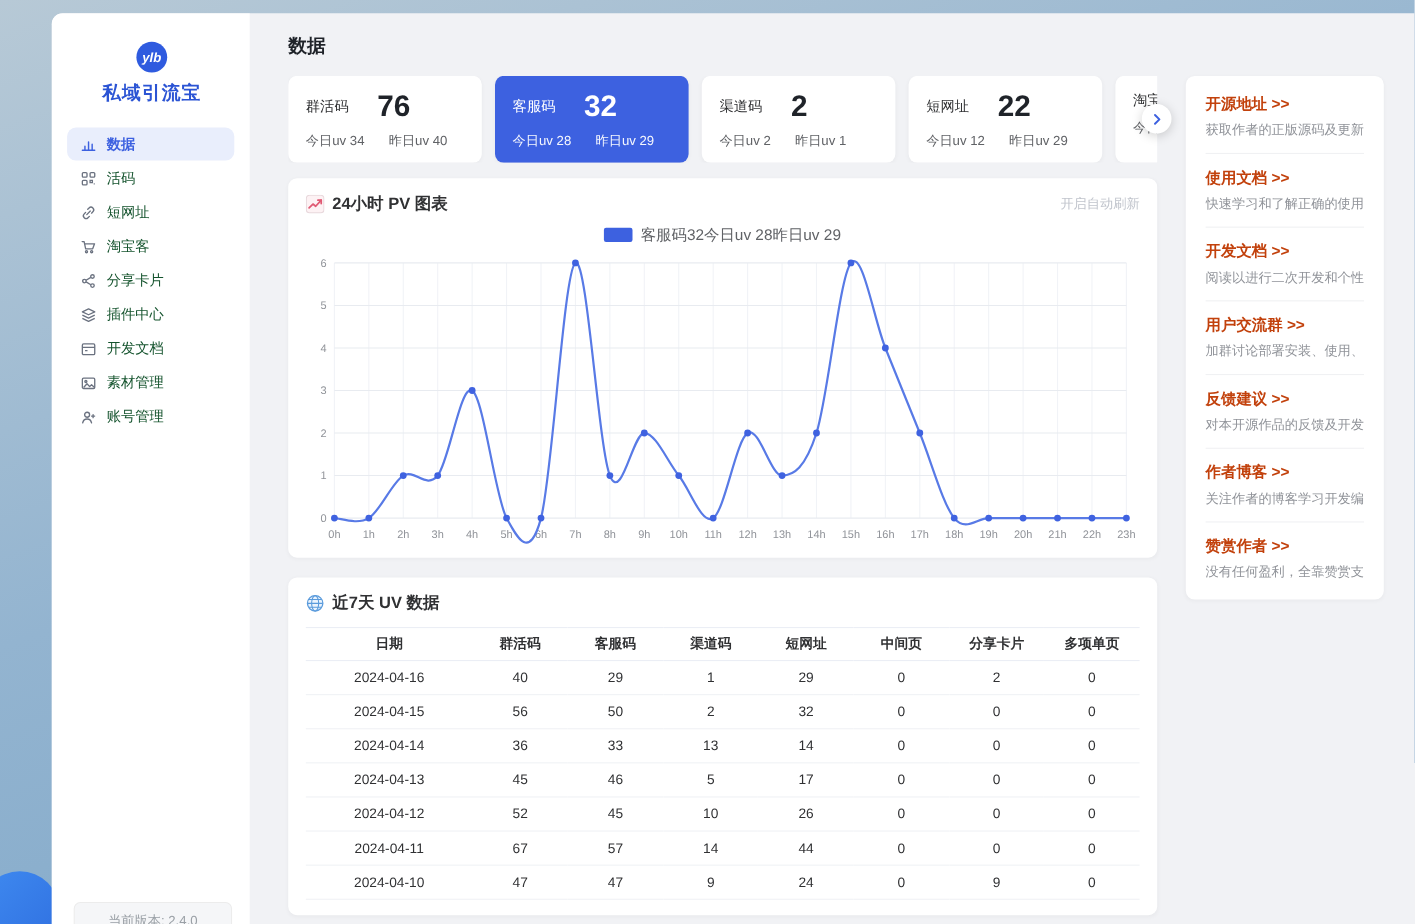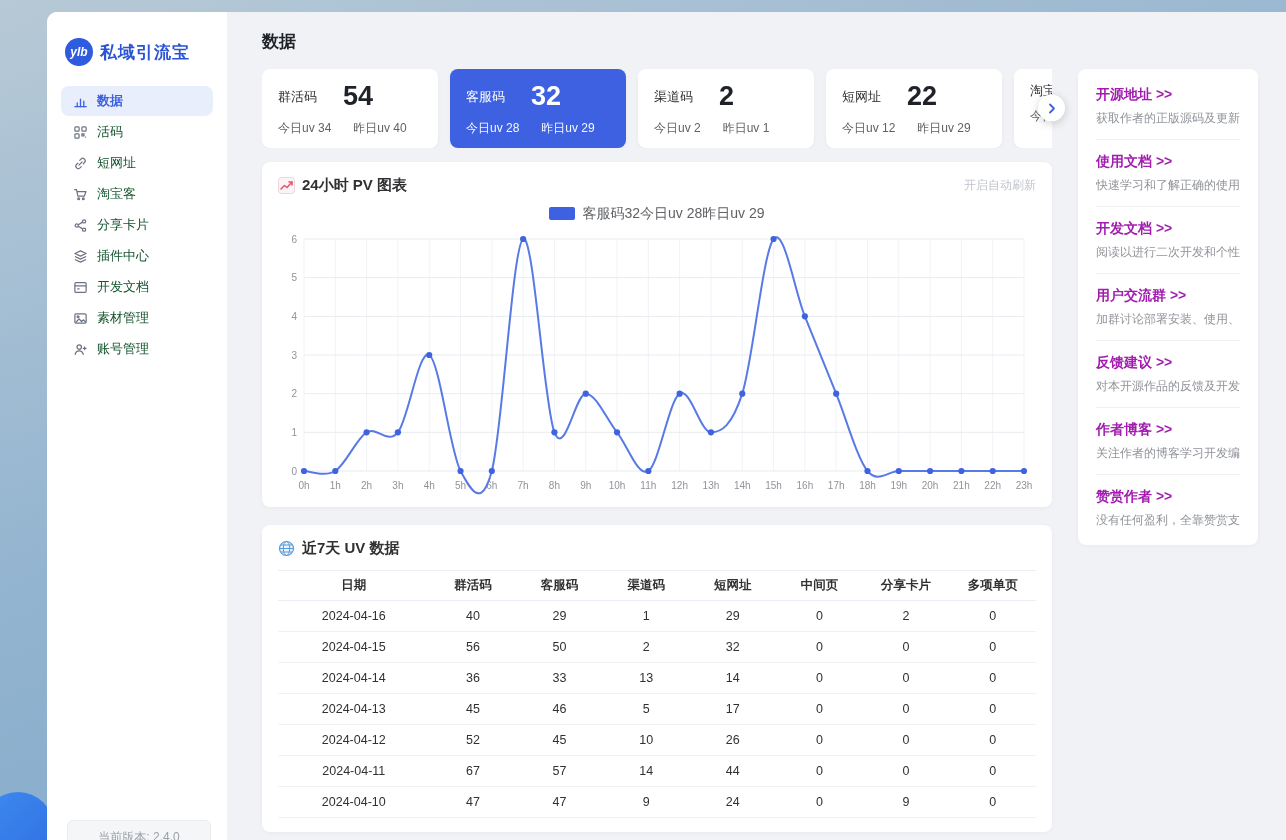--- a/index.html
+++ b/index.html
@@ -9,21 +9,21 @@
     background:linear-gradient(160deg,#b7c9d6 0%,#93b4d0 45%,#78a3c6 100%);
     position:relative; color:#303133;
   }
   .float-circle { position:absolute; left:-18px; top:792px; width:72px; height:72px;
     border-radius:50%; background:linear-gradient(135deg,#3f8af0,#2f6fe0); z-index:0; }
   .app-window { position:absolute; left:47px; top:12px; right:0; bottom:0;
     background:#f1f2f5; border-top-left-radius:10px; overflow:hidden; display:flex; z-index:1; }
 
   
   .sidebar { width:180px; background:#fff; flex-shrink:0; position:relative; padding:0 14px; }
-  .logo { display:flex; align-items:center; gap:7px; padding:26px 2px 20px 4px; }
+  .logo { display:flex; align-items:center; gap:7px; padding:26px 2px 20px 4px;flex-direction:column; }
   .logo-bubble { width:28px; height:28px; border-radius:50%; background:#2f5bdf; color:#fff;
     font-size:12px; font-style:italic; font-weight:700; display:flex; align-items:center; justify-content:center; position:relative; }
   .logo-bubble::after { content:""; position:absolute; left:3px; bottom:-2px; width:0; height:0;
     border:4px solid transparent; border-top-color:#2f5bdf; transform:rotate(25deg); }
   .logo-title { color:#2b54d4; font-weight:700; font-size:17px; letter-spacing:1px; }
   .nav-item { display:flex; align-items:center; gap:9px; height:30px; padding:0 12px;
     border-radius:8px; font-size:13px; color:#14532d; cursor:pointer; margin-bottom:1px; }
   .nav-item .nico { width:15px; height:15px; color:#6b7280; display:flex; align-items:center; }
   .nav-item svg { width:15px; height:15px; }
   .nav-item.active { background:#e9eefc; color:#3d61e0; font-weight:600; }
@@ -70,21 +70,21 @@
   .uv-table { width:100%; border-collapse:collapse; table-layout:fixed; margin-top:12px; border-top:1px solid #ebeef5; }
   .uv-table th { font-size:12.5px; font-weight:700; color:#303133; height:30px; border-bottom:1px solid #ebeef5; }
   .uv-table td { font-size:12.5px; color:#303133; height:31px; text-align:center; border-bottom:1px solid #f0f2f5; }
   .uv-table th:first-child { width:20%; }
 
   
   .right-col { width:180px; flex-shrink:0; background:#fff; border-radius:8px;
     box-shadow:0 1px 4px rgba(0,0,0,.04); padding:4px 18px; }
   .link-item { padding:13px 0 12px; border-bottom:1px solid #f0f1f3; cursor:pointer; }
   .link-item:last-child { border-bottom:none; }
-  .link-title { font-size:14px; font-weight:700; color:#a21caf; margin-bottom:6px; white-space:nowrap; }
+  .link-title { font-size:14px; font-weight:700; color:#c2410c; margin-bottom:6px; white-space:nowrap; }
   .link-desc { font-size:12px; color:#909399; white-space:nowrap; overflow:hidden; }
 </style>
 </head>
 <body>
 
 <div class="float-circle"></div>
 
 <div class="app-window">
 
   <aside class="sidebar">
@@ -201,21 +201,21 @@
 
     <div class="columns">
       <div class="content-col">
 
         <div class="cards-wrap">
           <div class="cards-track">
 
               <div class="stat-card">
                 <div class="top">
                   <span class="label">群活码</span>
-                  <span class="value">54</span>
+                  <span class="value">76</span>
                 </div>
                 <div class="sub">
                   <span>今日uv 34</span>
                   <span>昨日uv 40</span>
                 </div>
               </div>
 
               <div class="stat-card active">
                 <div class="top">
                   <span class="label">客服码</span>

